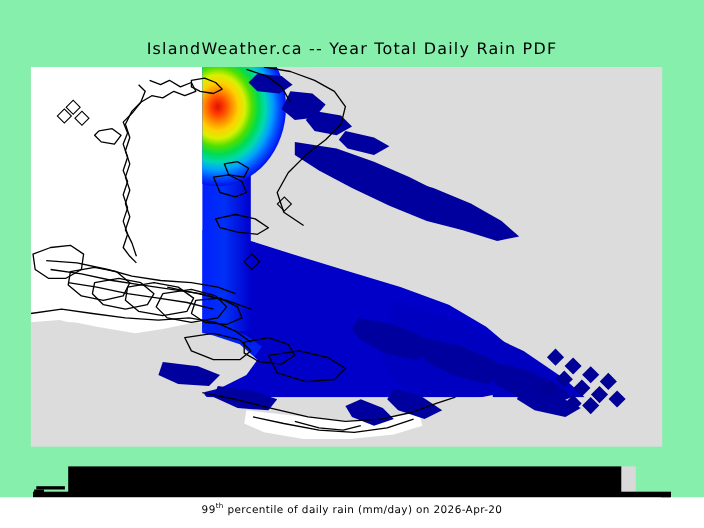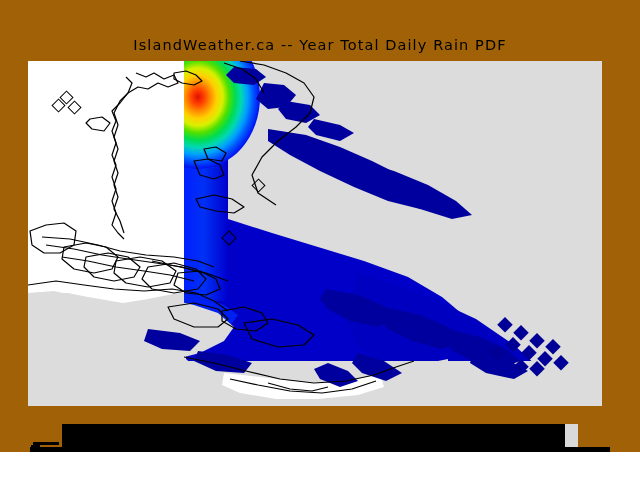--- a/index.html
+++ b/index.html
@@ -12,21 +12,21 @@
     height: 480px;
     position: relative;
     overflow: hidden;
     font-family: "DejaVu Sans", sans-serif;
   }
 
   #page {
     position: absolute;
     left: 0; top: 0;
     width: 640px; height: 452px;
-    background: #a16207;
+    background: #86efac;
   }
 
   
   #title {
     position: absolute;
     left: 0; top: 37px;
     width: 640px;
     text-align: center;
     font-size: 14.5px;
     letter-spacing: 1.1px;
@@ -330,14 +330,17 @@
 
   <div id="colorbar-wrap">
     <div id="colorbar"></div>
     <div id="colorbar-over"></div>
   </div>
   <div id="colorbar-axis"></div>
   <div id="tick-left"></div>
   <div id="tick-left2"></div>
   <div id="tick-right"></div>
 
+  <div id="caption">
+    <span>99</span><sup>th</sup><span> percentile of daily rain (mm/day) on 2026-Apr-20</span>
+  </div>
 
 </div>
 
 </body></html>

